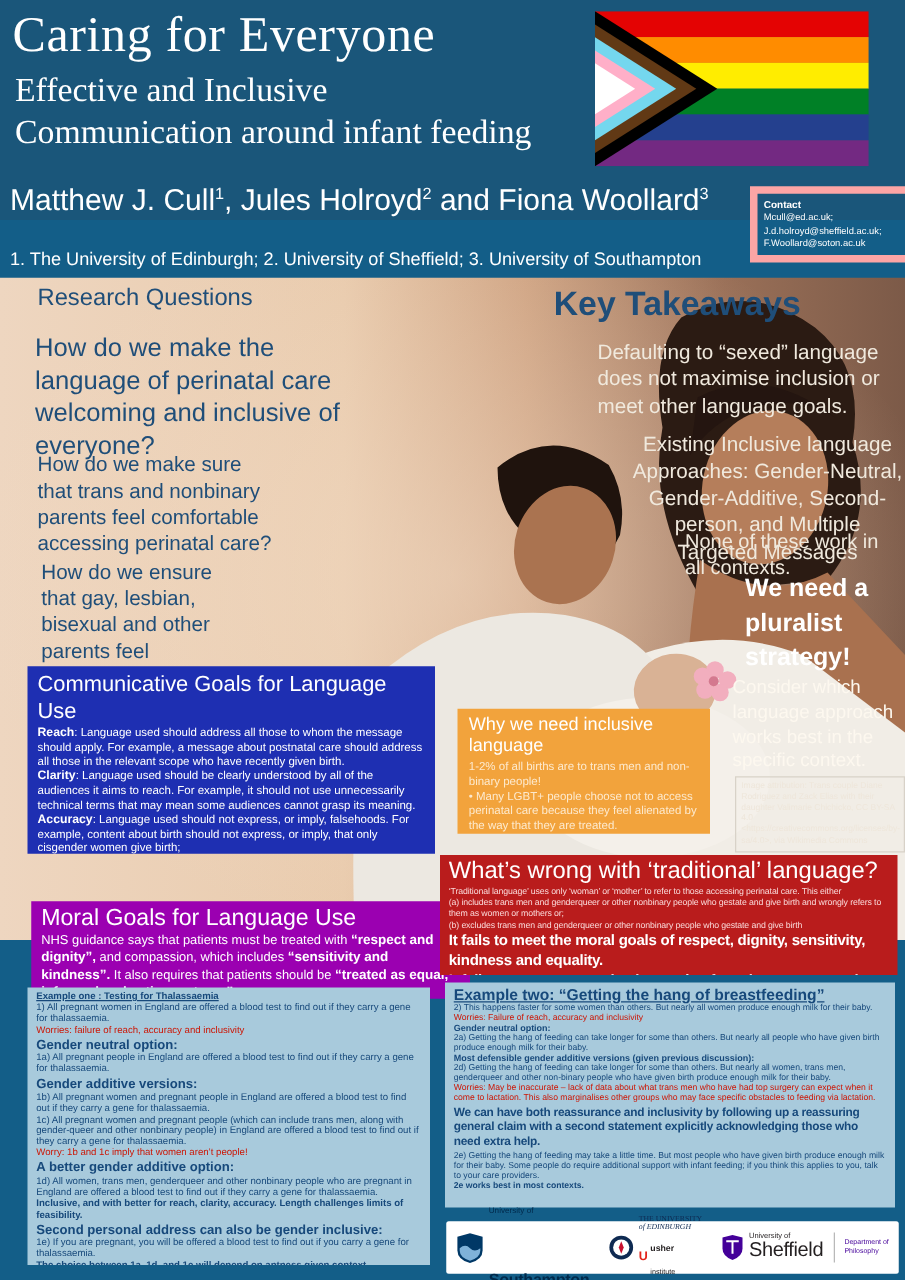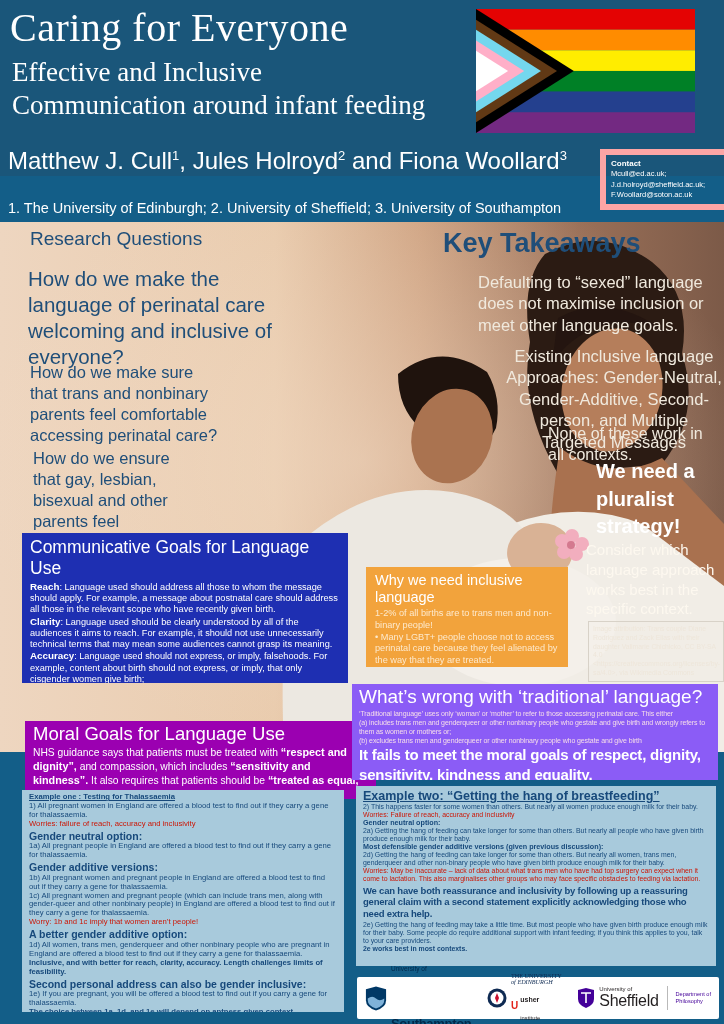--- a/index.html
+++ b/index.html
@@ -57,25 +57,25 @@
   .orange-body{font-size:9.2px;color:rgba(255,246,230,.85);line-height:1.27;}
 
   
   .purple-box{position:absolute;left:25px;top:691px;width:351px;height:78px;background:#9b00b1;
     color:#fff;box-sizing:border-box;padding:2px 8px;overflow:hidden;margin-top:30px;}
   .purple-title{font-size:18.5px;margin:0 0 1px;}
   .purple-body{font-size:10.3px;line-height:1.25;}
   .purple-body b{font-size:10.8px;}
 
   
-  .red-box{position:absolute;left:352px;top:684px;width:366px;height:96px;background:#8b5cf6;
+  .red-box{position:absolute;left:352px;top:684px;width:366px;height:96px;background:#b91c1c;
     color:#fff;box-sizing:border-box;padding:2px 7px;overflow:hidden;}
   .red-title{font-size:19px;margin:0 0 1px;}
   .red-small{font-size:7px;line-height:1.3;color:rgba(255,232,232,.92);letter-spacing:-.1px;margin:0;}
-  .red-bold{font-size:15px;font-weight:bold;line-height:1.3;letter-spacing:-.2px;margin:0;}
+  .red-bold{font-size:12px;font-weight:bold;line-height:1.3;letter-spacing:-.2px;margin:0;}
 
   
   .ex-box{position:absolute;background:#a8cadc;color:#17497b;box-sizing:border-box;overflow:hidden;}
   .ex1{left:22px;top:790px;width:322px;height:222px;padding:3px 7px;}
   .ex2{left:356px;top:786px;width:360px;height:180px;padding:3px 7px;}
   .ex-title{font-size:13px;font-weight:bold;margin:0;text-decoration:underline;}
   .ex2 .ex-title{font-size:12.5px;}
   .ex1 p{margin:0;font-size:7.7px;line-height:1.16;}
   .ex2 p{margin:0;font-size:6.9px;line-height:1.14;}
   .ex-warn{color:#cc1504;}

